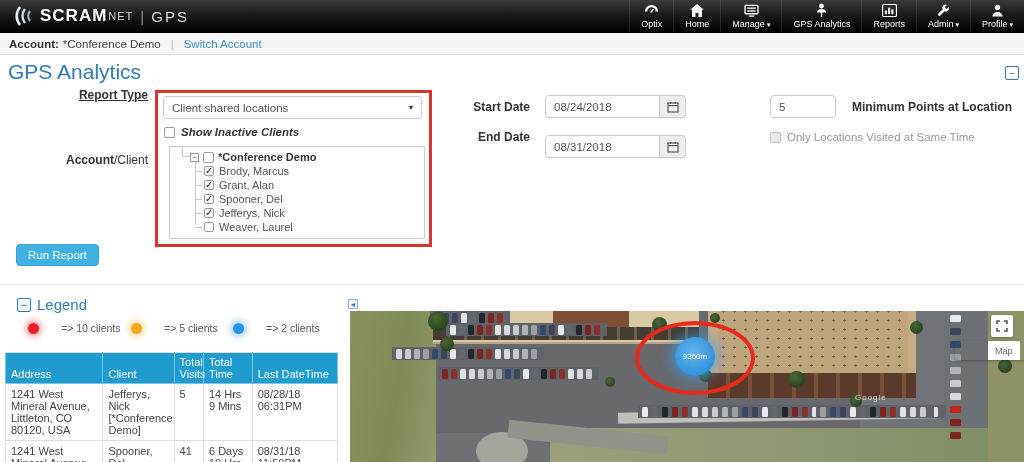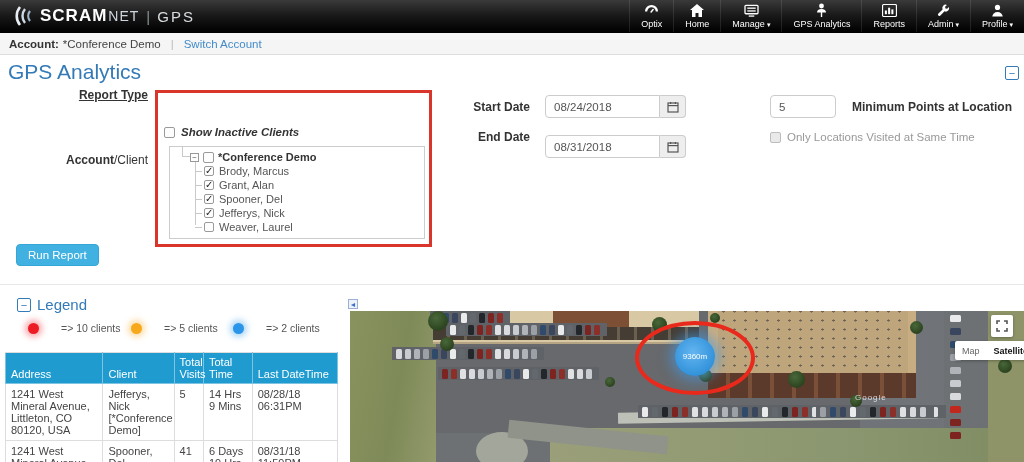--- a/index.html
+++ b/index.html
@@ -6,21 +6,21 @@
   html,body { width:1024px; height:462px; overflow:hidden; background:#fff;
               font-family:"Liberation Sans", sans-serif; }
   .screen { position:relative; width:1024px; height:462px; }
 
   
   .topnav { position:absolute; left:0; top:0; width:1024px; height:33px;
             background:linear-gradient(#3a3a3a, #1b1b1b 45%, #000);
             display:flex; align-items:center; border-bottom:1px solid #000; }
   .brand { display:flex; align-items:center; margin-left:10px; cursor:pointer; }
   .b-scram { color:#fff; font-weight:bold; font-size:17px; letter-spacing:1px; margin-left:6px; }
-  .b-net   { color:#cfd6dd; font-size:14px; letter-spacing:1px; margin-left:1px; }
+  .b-net   { color:#cfd6dd; font-size:11px; letter-spacing:1px; margin-left:1px; }
   .b-sep   { color:#8a9096; font-size:15px; margin:0 7px; font-weight:300; }
   .b-gps   { color:#d9dde1; font-size:15px; letter-spacing:2px; }
   .nav-items { margin-left:auto; display:flex; height:100%; }
   .nav-item { display:flex; flex-direction:column; align-items:center; justify-content:center;
               gap:2px; padding:0 11px; color:#fff; font-size:9px; cursor:pointer;
               border-left:1px solid rgba(255,255,255,.10); }
   .nav-item svg { display:block; }
   .nav-caret { font-size:7px; margin-left:2px; }
 
   
@@ -140,21 +140,21 @@
   .marker { left:325px; top:26px; width:40px; height:39px; border-radius:50%; z-index:25;
             background:radial-gradient(circle at 45% 40%, #63b5f0, #2f90d9 75%);
             box-shadow:0 0 12px 5px rgba(66,153,231,.55);
             display:flex; align-items:center; justify-content:center;
             color:#fff; font-size:8px; cursor:pointer; }
   .fullscreen { left:641px; top:4px; width:22px; height:22px; background:#fff; border-radius:2px;
                 box-shadow:0 1px 3px rgba(0,0,0,.3); display:flex; align-items:center;
                 justify-content:center; cursor:pointer; }
   .maptype { left:605px; top:30px; height:19px; display:flex; box-shadow:0 1px 3px rgba(0,0,0,.3);
              border-radius:2px; overflow:hidden; font-size:9px; z-index:35; }
-  .maptype span { background:#fff; display:flex; align-items:center; padding:0 7px; cursor:pointer; }
+  .maptype span { background:#fff; display:flex; align-items:center; padding:0 7px; cursor:pointer;margin-left:33px; }
   .mt-map { color:#666; }
   .mt-sat { color:#111; font-weight:bold; }
   .gwm { left:505px; top:82px; color:rgba(255,255,255,.75); font-size:8px; letter-spacing:1px; z-index:20; }
 </style>
 </head>
 <body>
 
 <div class="screen">
 
   <header class="topnav">
@@ -247,20 +247,24 @@
   </div>
 
   <h1 class="page-title">GPS Analytics</h1>
   <div class="collapse-box page-collapse">−</div>
 
   <div class="f-label lbl-right" style="top:88px;text-decoration:underline;">Report Type</div>
   <div class="f-label lbl-right" style="top:153px;"><span>Account</span><span class="thin">/Client</span></div>
 
   <div class="red-box"></div>
 
+  <div class="select">
+    <span>Client shared locations</span>
+    <span class="caret">▾</span>
+  </div>
 
   <div class="chk-row show-inactive">
     <span class="cb"></span>
     <span class="t">Show Inactive Clients</span>
   </div>
 
   <div class="tree-box">
     <div class="tree-root">
       <span class="expander">−</span>
       <span class="cb"></span>

